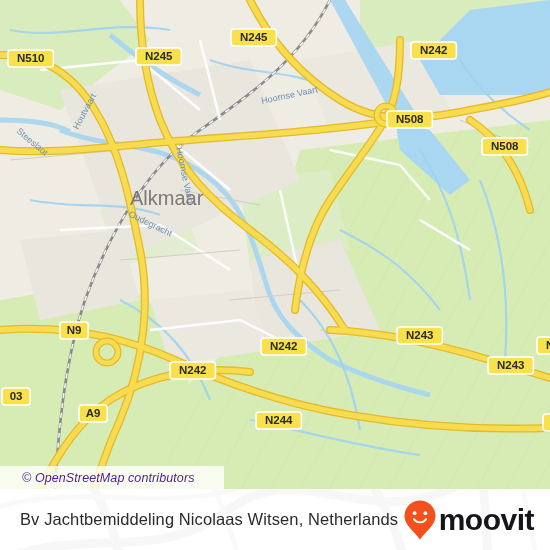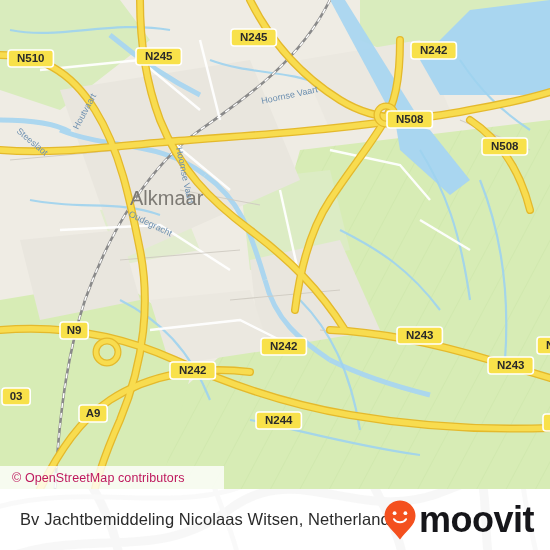--- a/index.html
+++ b/index.html
@@ -14,21 +14,21 @@
   .map{position:absolute;left:0;top:0;width:550px;height:489px;overflow:hidden;background:#eceae3;}
   .map svg{position:absolute;left:0;top:0;}
 
   
   .attrib{
     position:absolute;left:0;top:466px;width:224px;height:23px;
     background:rgba(255,255,255,0.80);
     display:flex;align-items:center;
   }
   .attrib span{
-    font-size:12.5px;color:#be185d;padding-left:12px;letter-spacing:0.1px;white-space:nowrap;
+    font-size:12.5px;color:#4c1d95;padding-left:22px;letter-spacing:0.1px;white-space:nowrap;font-style:italic;
   }
 
   
   .card{
     position:absolute;left:191px;top:124px;width:167px;
     border-radius:7px;overflow:visible;
     filter:drop-shadow(0 2px 4px rgba(0,0,0,0.33));
   }
   .card-head{
     height:96px;border-radius:7px 7px 0 0;
@@ -58,21 +58,21 @@
     display:flex;align-items:center;
   }
   .footer-title{
     margin-left:20px;font-size:16.5px;color:#2b2b2b;white-space:nowrap;letter-spacing:0.1px;
   }
   .brand{
     position:absolute;right:16px;top:50%;transform:translateY(-50%);
     display:flex;align-items:center;
   }
   .brand-word{
-    font-size:36px;font-weight:bold;color:#16161a;letter-spacing:-0.5px;line-height:1;
+    font-size:30px;font-weight:bold;color:#16161a;letter-spacing:-0.5px;line-height:1;
     margin-left:2px;
   }
 </style>
 </head>
 <body>
 
 <div id="app">
 
   <div class="map">
     <svg width="550" height="489" viewBox="0 0 550 489">

